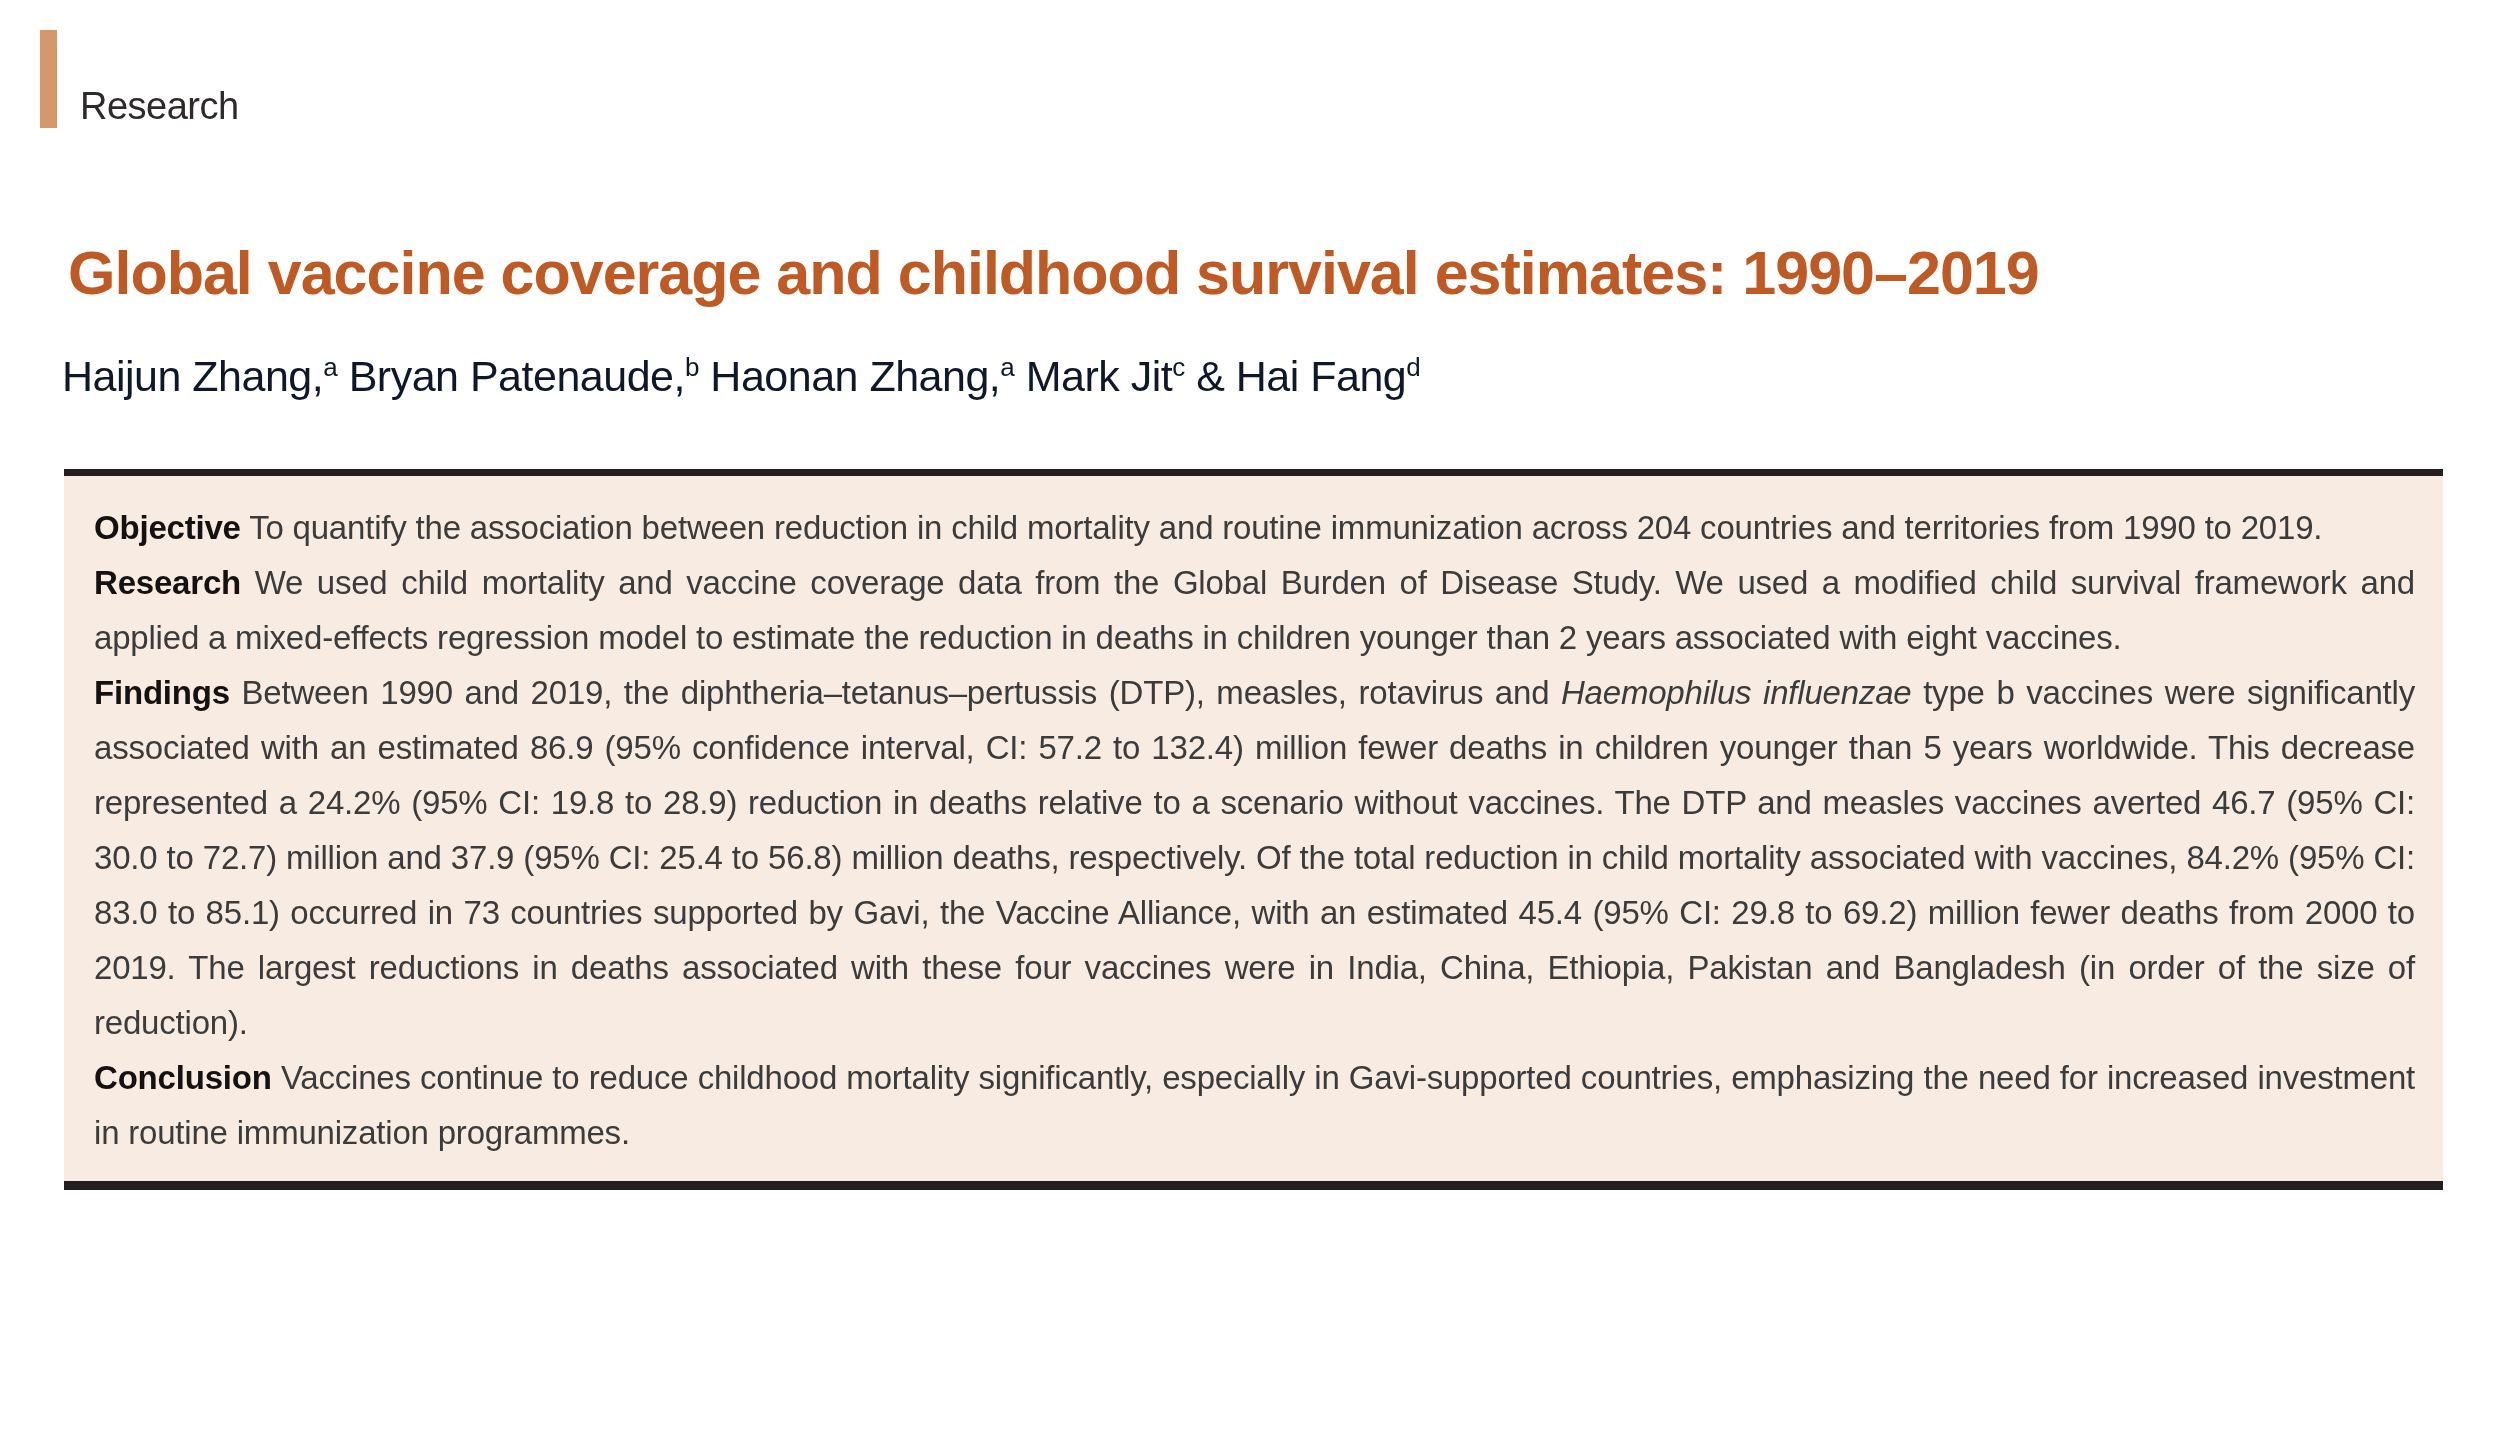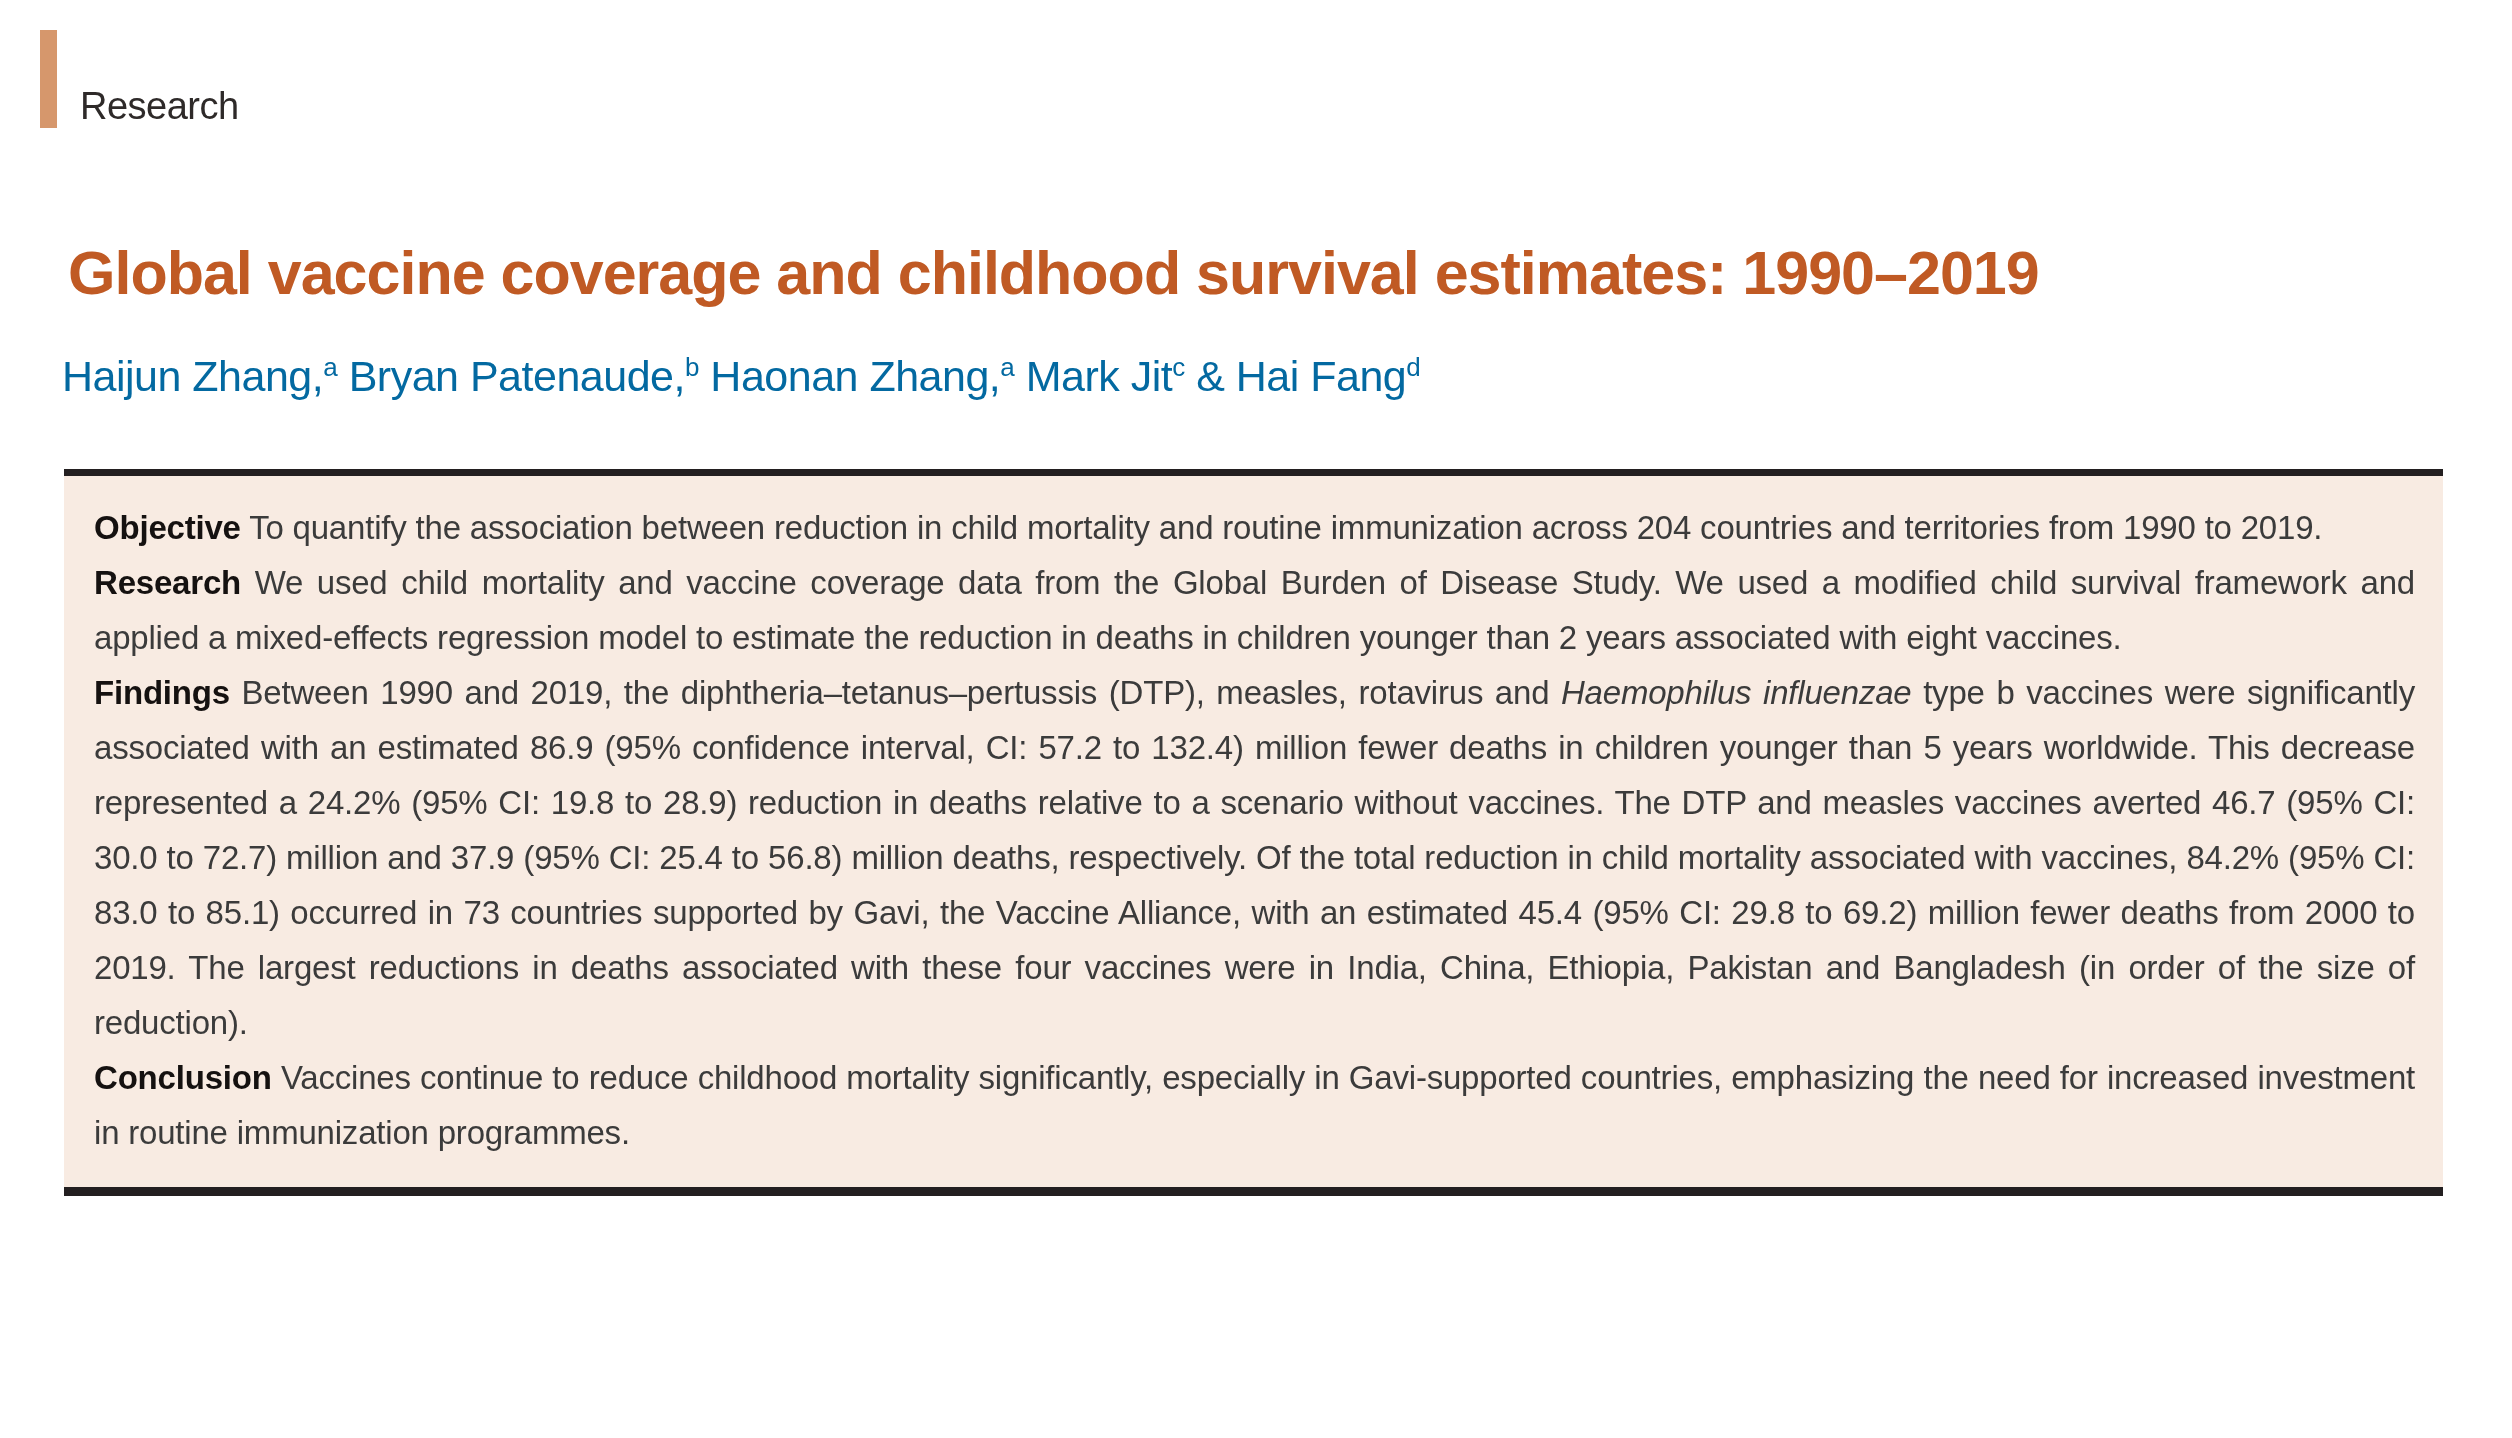--- a/index.html
+++ b/index.html
@@ -46,38 +46,38 @@
     color: var(--title, #c05a24);
     letter-spacing: -1px;
     white-space: nowrap;
   }
   .authors {
     position: absolute;
     left: 62px;
     top: 352px;
     font-size: 43px;
     font-weight: 400;
-    color: #0369a1;
+    color: #0f172a;
     letter-spacing: -0.5px;
     white-space: nowrap;
   }
   .authors sup.aff {
     font-size: 26px;
     line-height: 0;
   }
   .abstract-box {
     position: absolute;
     left: 64px;
     top: 469px;
     width: 2379px;
     box-sizing: border-box;
     background: var(--box_background, #f8ebe2);
     border-top: 7px solid var(--border, #231f20);
     border-bottom: 9px solid var(--border, #231f20);
-    padding: 24px 28px 27px 30px;
+    padding: 24px 28px 21px 30px;
   }
   .para {
     margin: 0;
     font-size: 33px;
     line-height: 55px;
     color: #3b3b3b;
     text-align: justify;
     letter-spacing: -0.2px;
   }
   .para .label {

